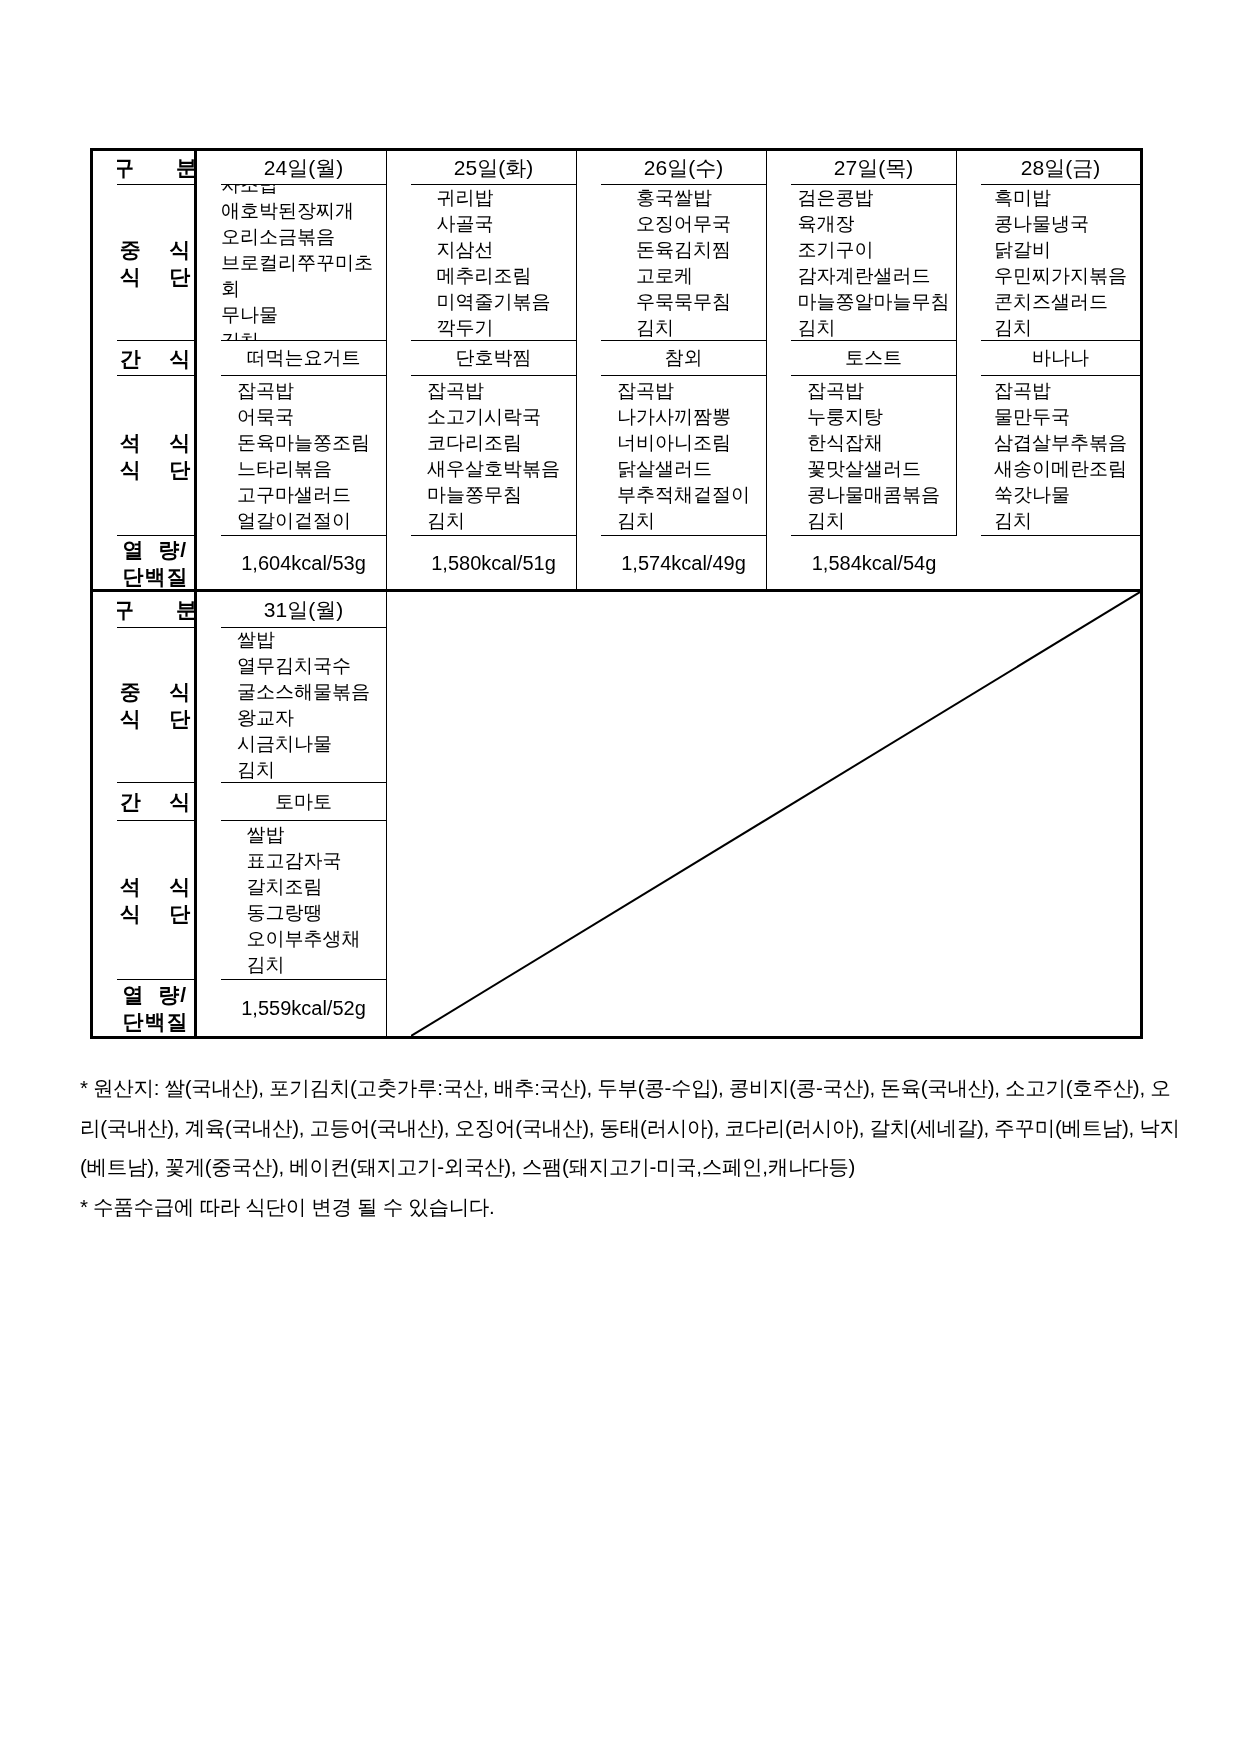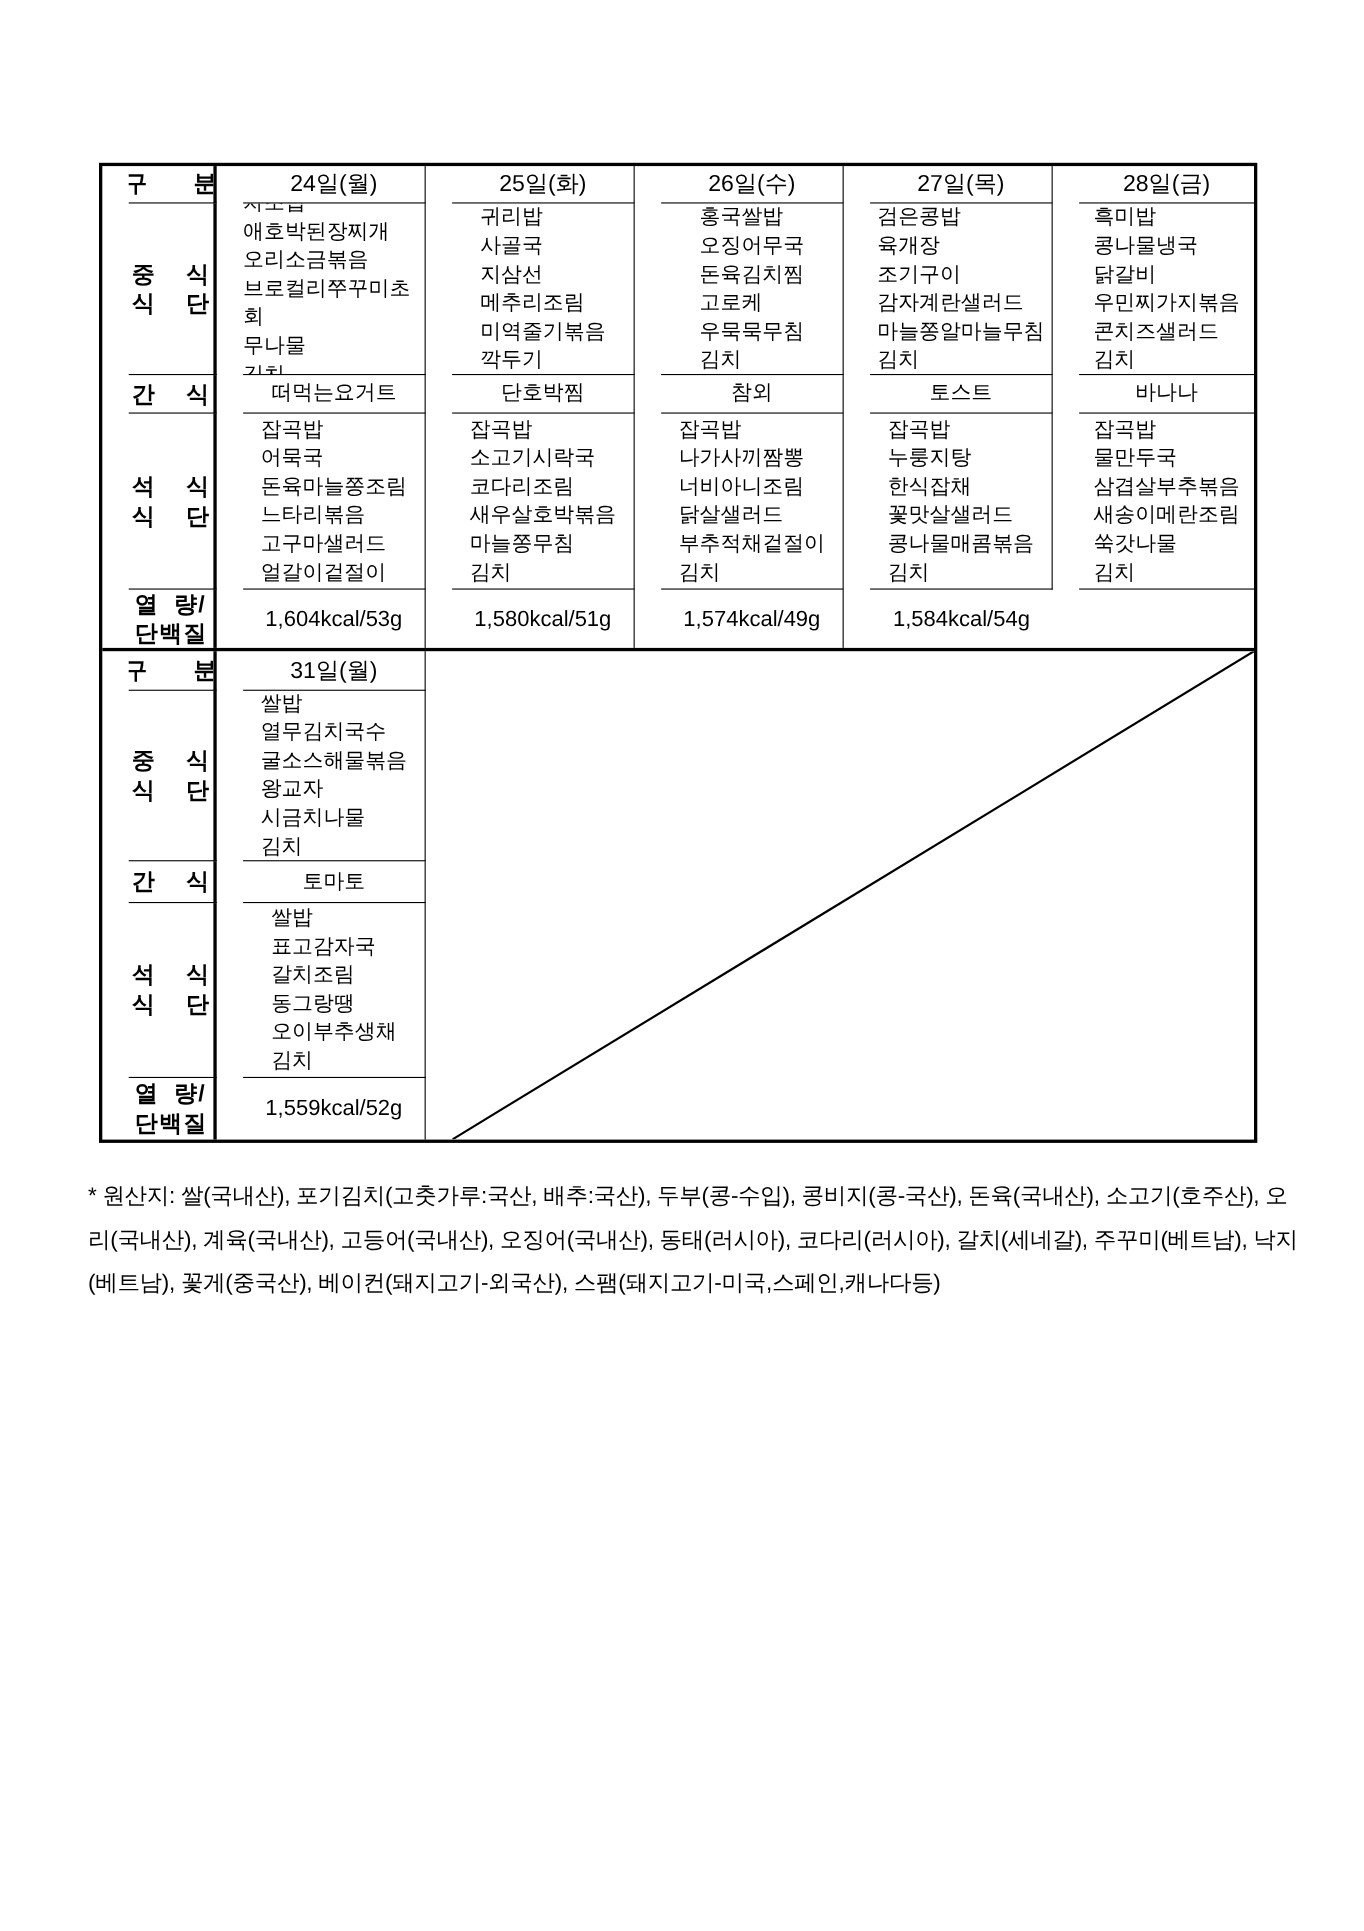--- a/index.html
+++ b/index.html
@@ -164,13 +164,14 @@
 김치</div>
 
     <div class="cell label row5">열  량/
 단백질</div>
     <div class="cell cal row5">1,559kcal/52g</div>
   </div>
 </div>
 
 <div class="notes">
   <p>* 원산지:  쌀(국내산),  포기김치(고춧가루:국산,  배추:국산),  두부(콩-수입),  콩비지(콩-국산),  돈육(국내산),  소고기(호주산),  오리(국내산),  계육(국내산),  고등어(국내산),  오징어(국내산),  동태(러시아),  코다리(러시아),  갈치(세네갈),  주꾸미(베트남),  낙지(베트남),  꽃게(중국산),  베이컨(돼지고기-외국산),  스팸(돼지고기-미국,스페인,캐나다등)</p>
+  <p>* 수품수급에 따라 식단이 변경 될 수 있습니다.</p>
 </div>
 
 </body></html>

